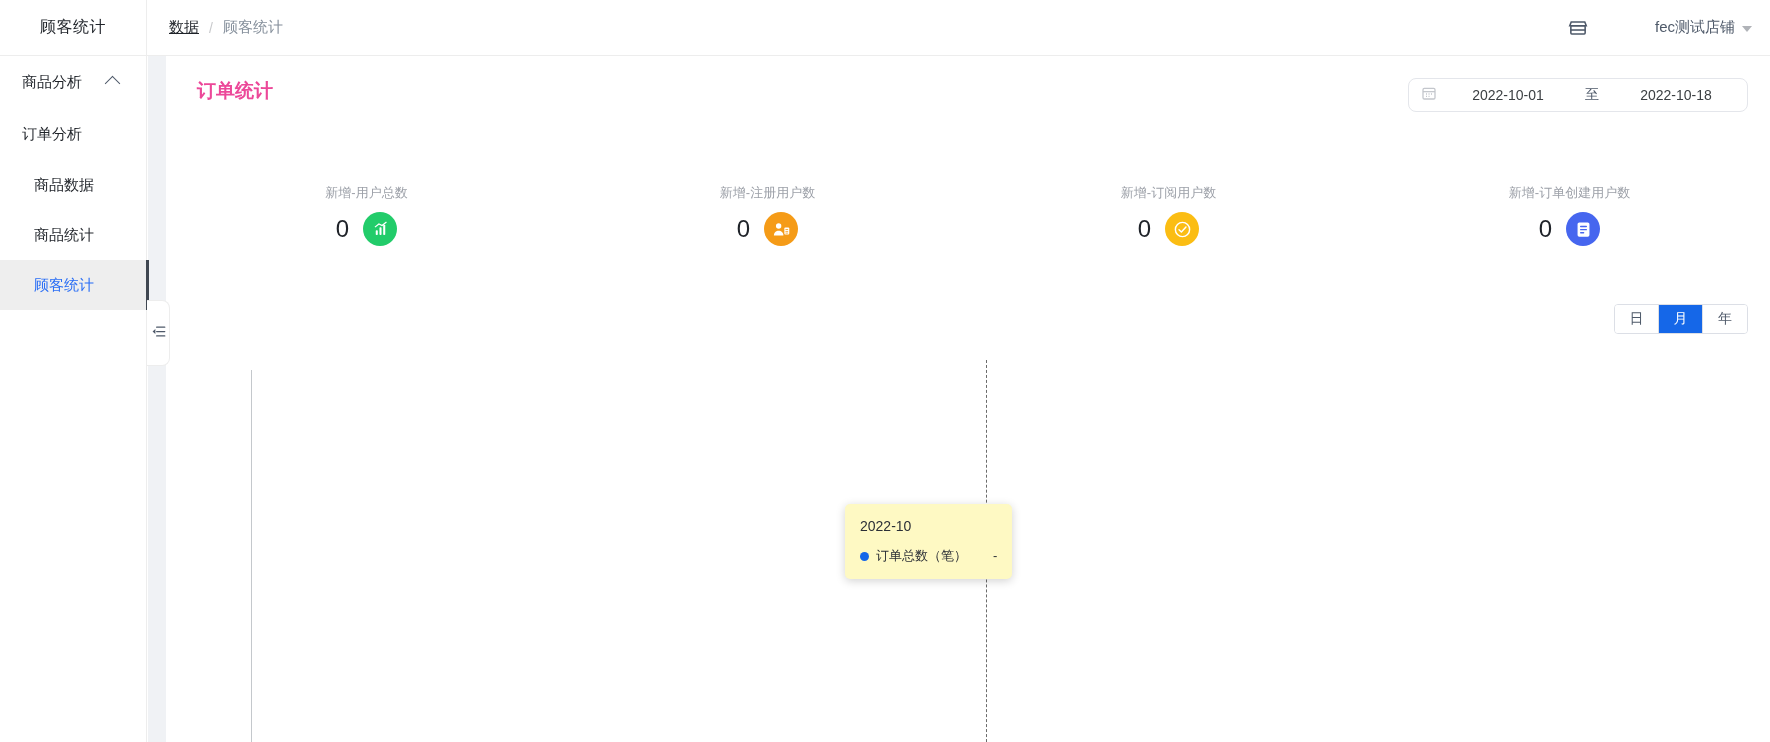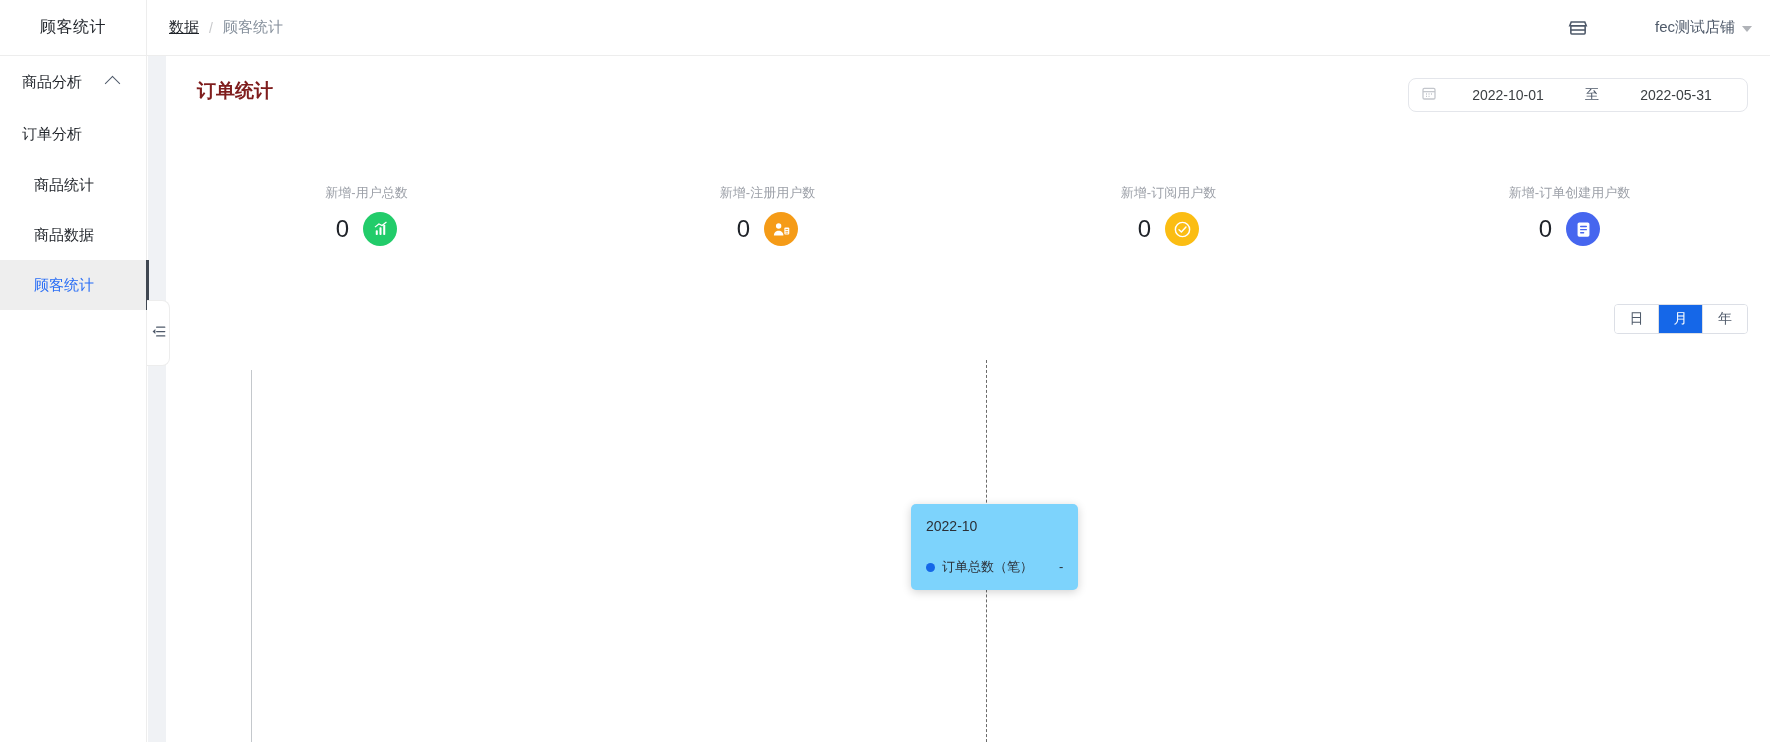--- a/index.html
+++ b/index.html
@@ -172,21 +172,21 @@
     height: 686px;
     background: #ffffff;
   }
 
   .page-title {
     position: absolute;
     left: 31px;
     top: 22px;
     font-size: 19px;
     font-weight: bold;
-    color: #7f1d1d;
+    color: #ec4899;
   }
 
   
   .date-range {
     position: absolute;
     right: 22px;
     top: 22px;
     width: 340px;
     height: 34px;
     border: 1px solid #e4e6eb;
@@ -308,37 +308,37 @@
     left: 820px;
     top: 14px;
     width: 0;
     height: 402px;
     border-left: 1px dashed #6b6b6b;
   }
 
   
   .tooltip {
     position: absolute;
-    left: 745px;
+    left: 679px;
     top: 158px;
     min-width: 160px;
-    background: #7dd3fc;
+    background: #fef9c3;
     border-radius: 5px;
     box-shadow: 0 2px 10px rgba(0,0,0,0.18);
     padding: 11px 15px 13px 15px;
   }
   .tt-title {
     font-size: 14px;
     color: #2b2f36;
     line-height: 22px;
   }
   .tt-row {
     display: flex;
     align-items: center;
-    margin-top: 20px;
+    margin-top: 9px;
     font-size: 13px;
     color: #2b2f36;
     line-height: 20px;
   }
   .tt-dot {
     width: 9px; height: 9px;
     border-radius: 50%;
     background: #1567e8;
     margin-right: 7px;
     flex: none;
@@ -383,24 +383,24 @@
       <span>商品分析</span>
       <span class="chev"></span>
     </div>
 
     <div class="nav-item">
       <span>订单分析</span>
     </div>
 
     <div class="nav-sub-wrap">
       <div class="nav-sub">
+        <span>商品数据</span>
+      </div>
+      <div class="nav-sub">
         <span>商品统计</span>
-      </div>
-      <div class="nav-sub">
-        <span>商品数据</span>
       </div>
       <div class="nav-sub active">
         <span>顾客统计</span>
       </div>
     </div>
   </div>
 
   <div class="collapse-handle">
     <span>
       <svg viewBox="0 0 24 24" fill="none" stroke="currentColor" stroke-width="2" stroke-linecap="round">
@@ -424,21 +424,21 @@
             <line x1="3" y1="10" x2="21" y2="10"></line>
             <line x1="7.5" y1="13.5" x2="9" y2="13.5"></line>
             <line x1="11.3" y1="13.5" x2="12.8" y2="13.5"></line>
             <line x1="15" y1="13.5" x2="16.5" y2="13.5"></line>
             <line x1="7.5" y1="17" x2="9" y2="17"></line>
             <line x1="11.3" y1="17" x2="12.8" y2="17"></line>
           </svg>
         </span>
         <span class="date-val">2022-10-01</span>
         <span class="date-sep">至</span>
-        <span class="date-val">2022-05-31</span>
+        <span class="date-val">2022-10-18</span>
       </div>
 
       <div class="stats">
 
         <div class="stat">
           <div class="stat-label">新增-用户总数</div>
           <div class="stat-row">
             <div class="stat-value">0</div>
             <div class="stat-badge" style="background:#22cc6a">
               <svg viewBox="0 0 24 24" fill="currentColor">

